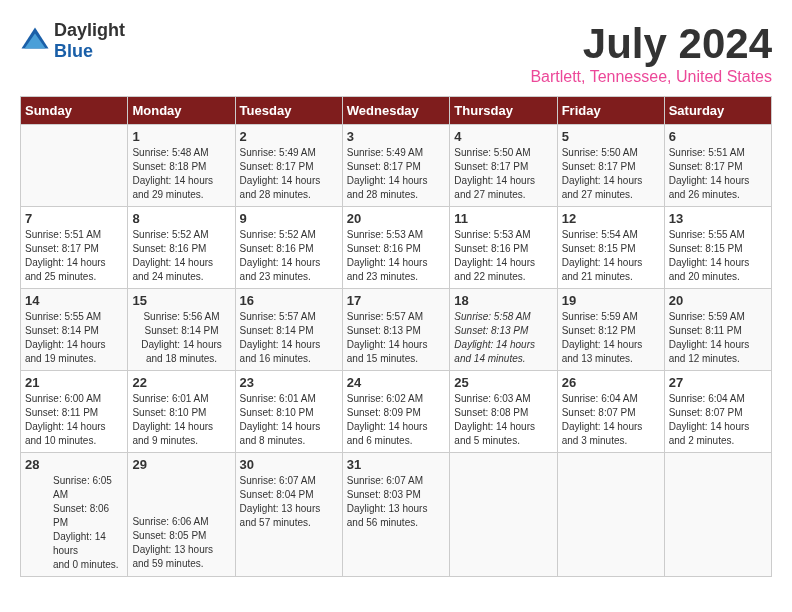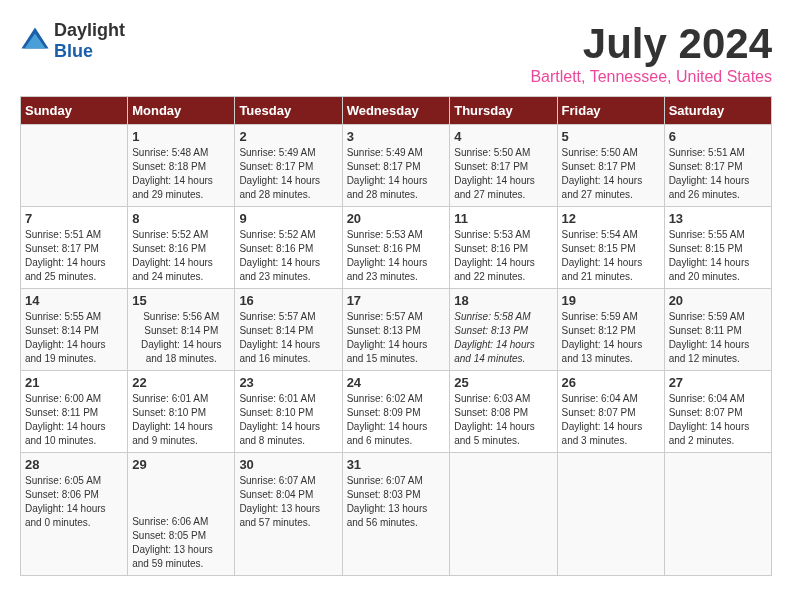--- a/index.html
+++ b/index.html
@@ -315,21 +315,21 @@
           <span class="day-number">27</span>
           <div class="day-info" style="white-space: pre-line;">Sunrise: 6:04 AM
 Sunset: 8:07 PM
 Daylight: 14 hours
 and 2 minutes.</div>
         </td>
       </tr>
       <tr>
         <td>
           <span class="day-number">28</span>
-          <div class="day-info" style="white-space: pre-line;">Sunrise: 6:05 AM
+          <div class="day-info" style="white-space: pre-line; margin-left: 28px;">Sunrise: 6:05 AM
 Sunset: 8:06 PM
 Daylight: 14 hours
 and 0 minutes.</div>
         </td>
         <td>
           <span class="day-number">29</span>
           <div class="day-info" style="white-space: pre-line; margin-top: 43px;">Sunrise: 6:06 AM
 Sunset: 8:05 PM
 Daylight: 13 hours
 and 59 minutes.</div>

